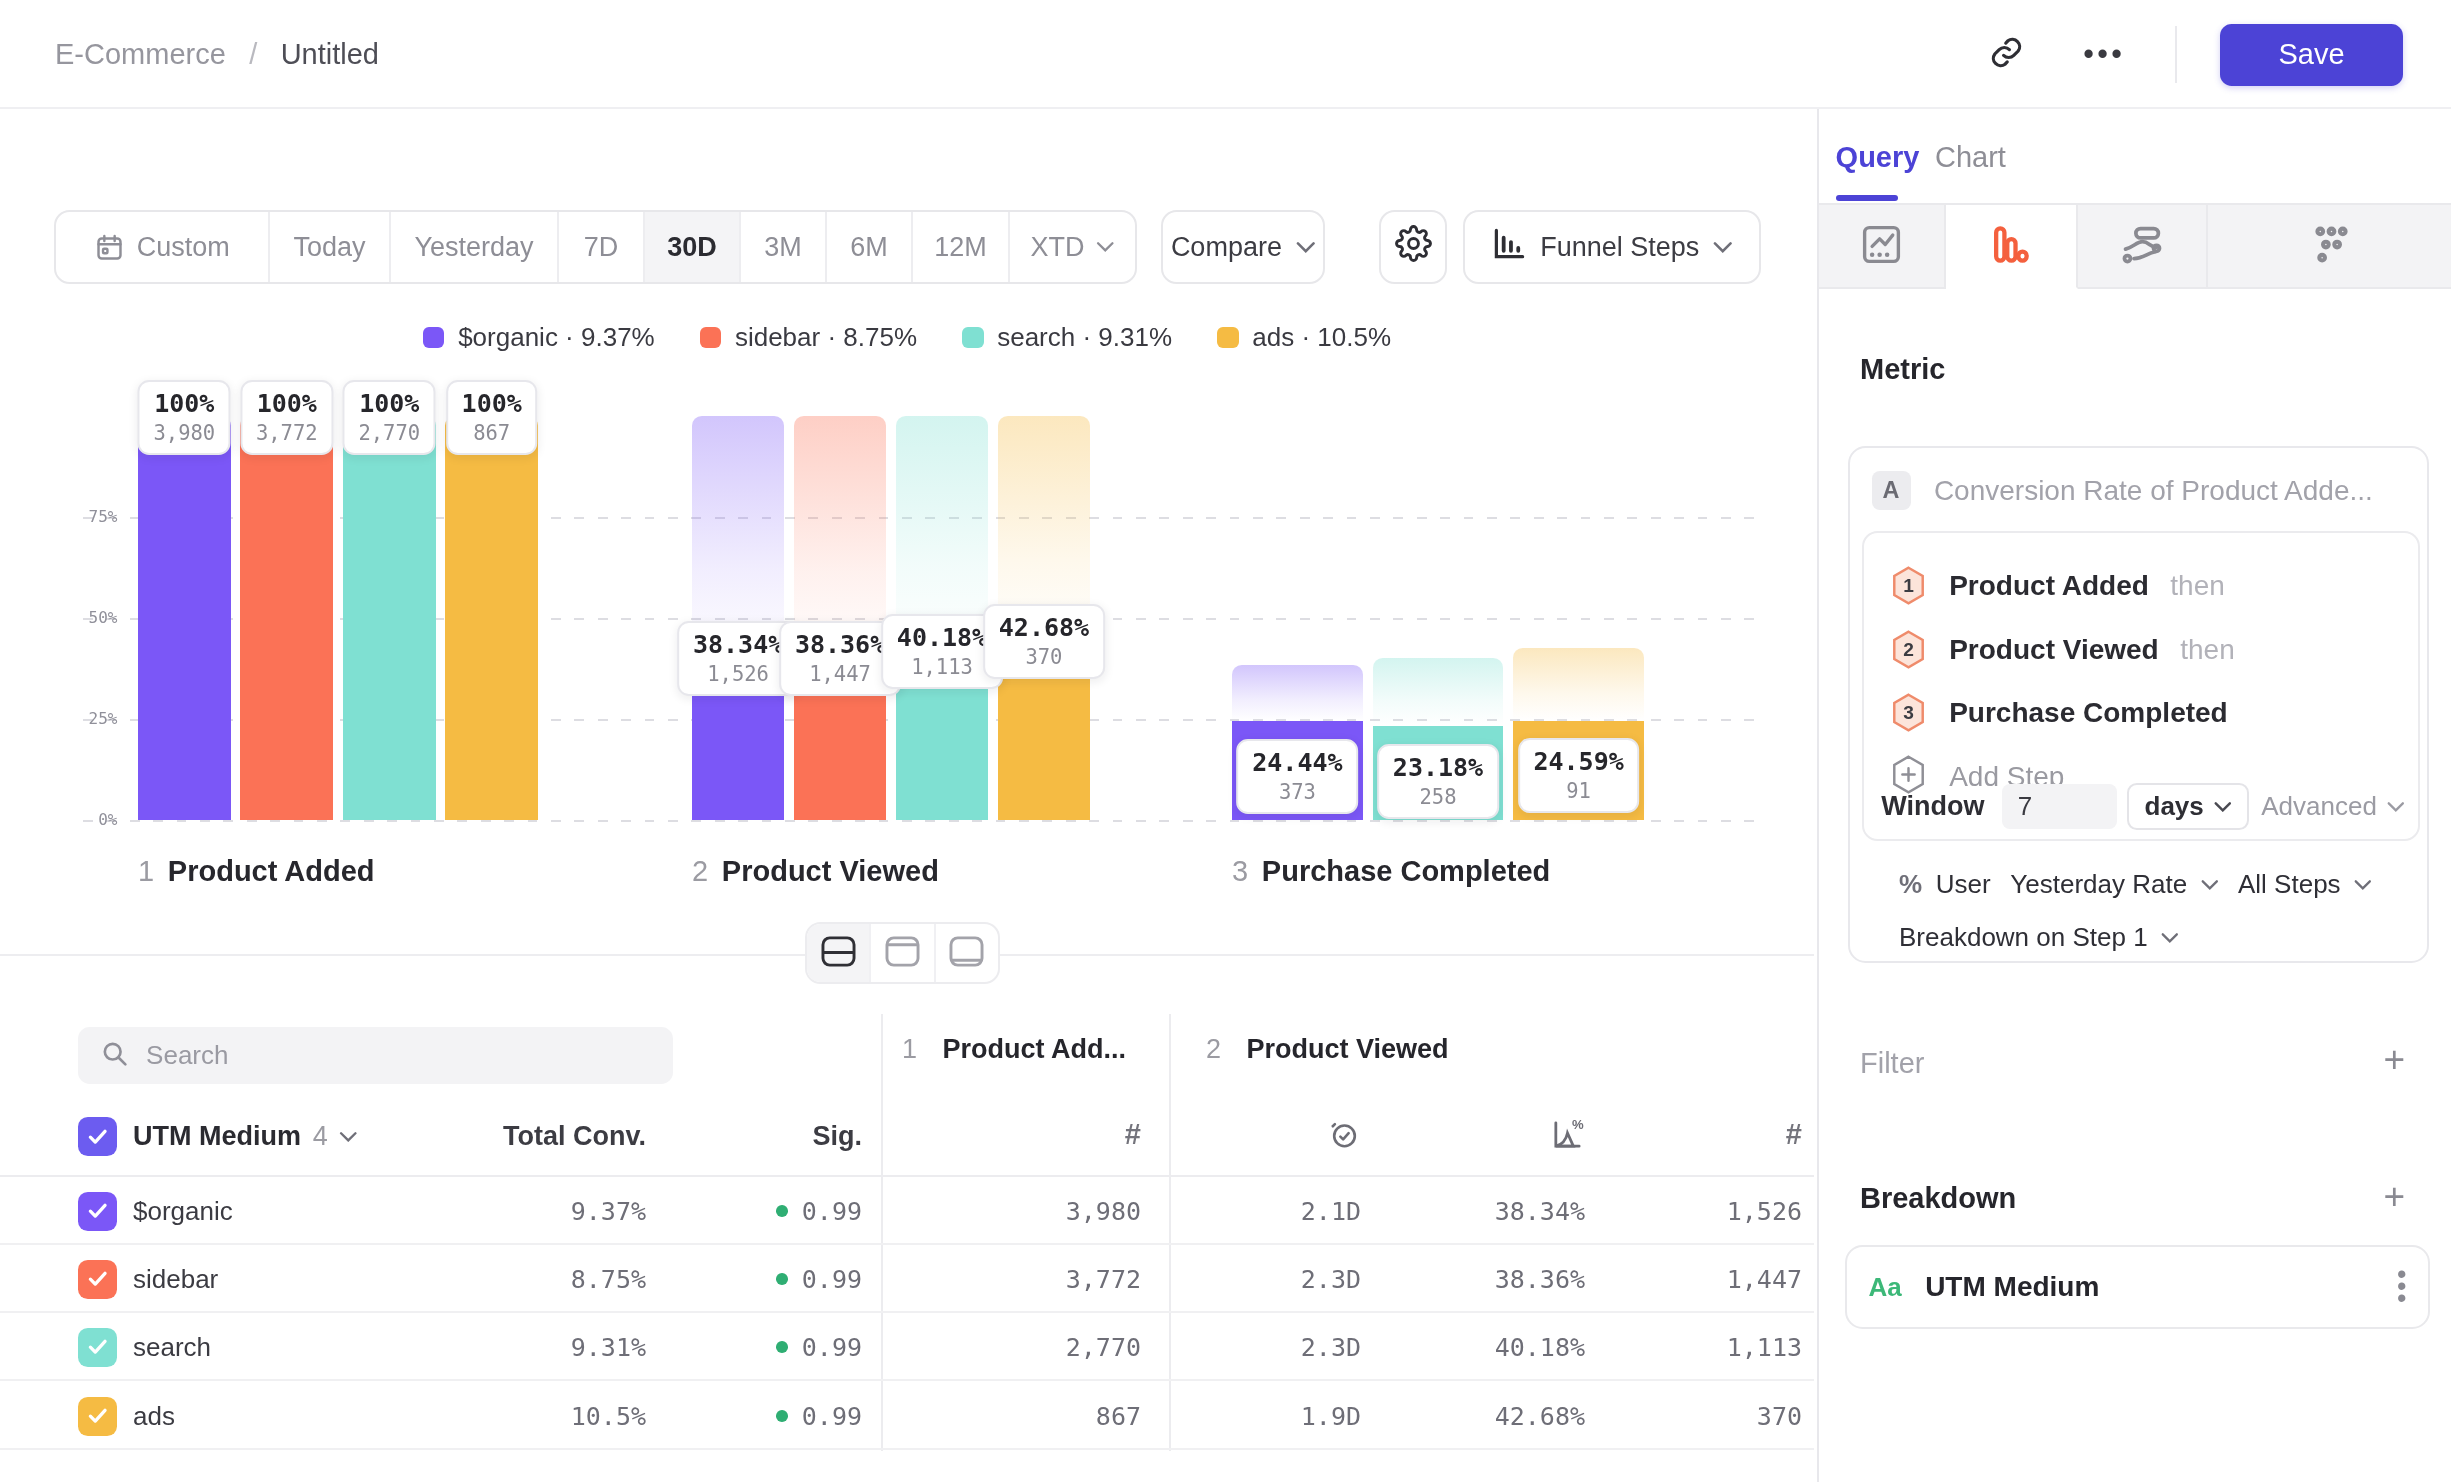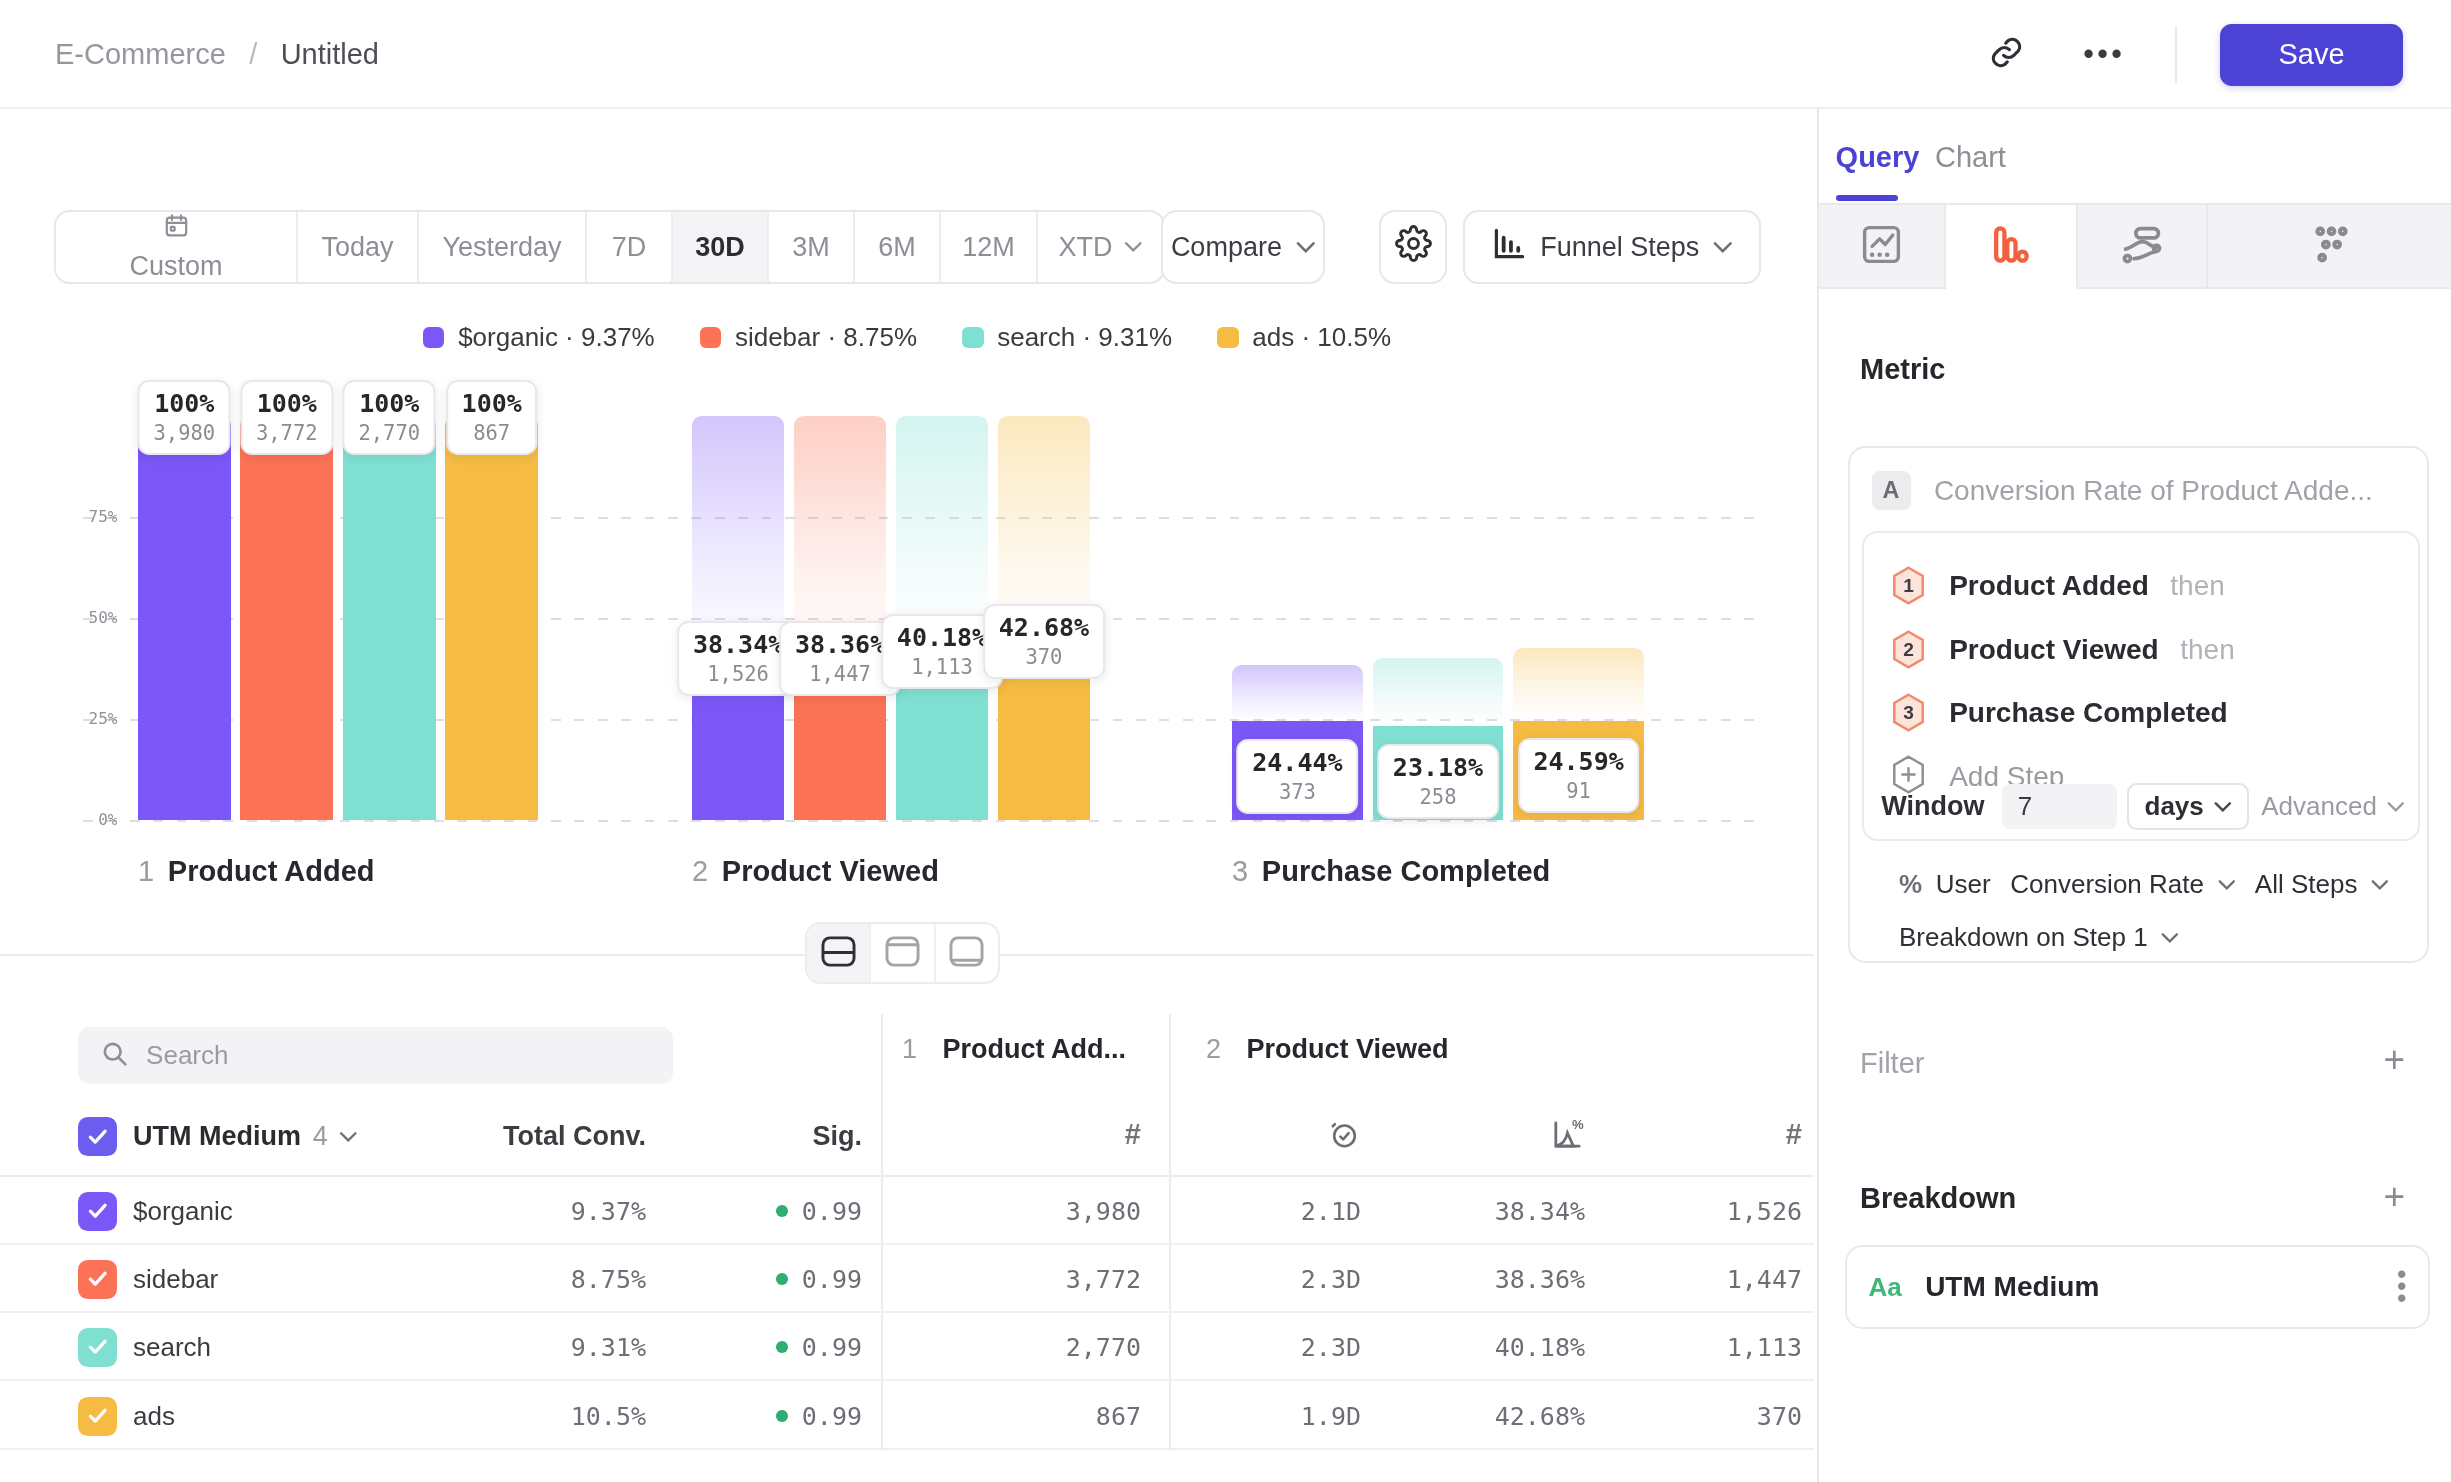--- a/index.html
+++ b/index.html
@@ -148,21 +148,21 @@
       <span class="iconbtn">
         <span class="dots3">•••</span>
       </span>
       <span class="vdiv"></span>
       <button class="save-btn">Save</button>
     </div>
   </div>
 
   <div class="left">
     <div class="range-group" id="rangeGroup">
-        <div class="range-cell" style="width: 242px; flex-direction: column;">
+        <div class="range-cell" style="width: 214px;">
           <svg width="31" height="31" viewBox="0 0 24 24" fill="none" stroke="#8e8e96" stroke-width="1.9" stroke-linecap="round">
             <rect x="3.5" y="5" width="17" height="15.5" rx="2.5"></rect>
             <path d="M8 3v4M16 3v4M3.5 9.5h17"></path>
             <rect x="7" y="13" width="3.4" height="3.4" rx="0.8"></rect>
           </svg>
           <span>Custom</span>
         </div>
         <div class="range-cell" style="width: 121px;">
           <span>Today</span>
         </div>
@@ -613,21 +613,21 @@
             <svg width="39" height="41" viewBox="0 0 28 30">
               <path d="M14 2l10.4 6v14L14 28 3.6 22V8z" fill="#FCE4DA" stroke="#EF8B6B" stroke-width="1.8"></path>
               <text x="14" y="20" text-anchor="middle" font-size="14" font-weight="600" fill="#3c3c42" font-family="Liberation Sans, sans-serif">3</text>
             </svg>
             <span class="step-name">Purchase Completed</span>
           </div>
         </div>
       <div class="conv-row" style="top:421px;">
         <span style="color:#6f6f78;font-weight:700;">%</span>
         <span>User</span>
-        <span style="margin-left:5.9px;">Conversion Rate</span>
+        <span style="margin-left:5.9px;">Yesterday Rate</span>
         <svg class="chev" width="17.6" height="11.7" viewBox="0 0 20 13" fill="none" stroke="#6f6f78" stroke-width="2.6" stroke-linecap="round">
             <path d="M2 2.5l8 8 8-8"></path>
           </svg>
         <span style="margin-left:5.9px;">All Steps</span>
         <svg class="chev" width="17.6" height="11.7" viewBox="0 0 20 13" fill="none" stroke="#6f6f78" stroke-width="2.6" stroke-linecap="round">
             <path d="M2 2.5l8 8 8-8"></path>
           </svg>
       </div>
       <div class="conv-row" style="top:474px;">
         <span>Breakdown on Step 1</span>

